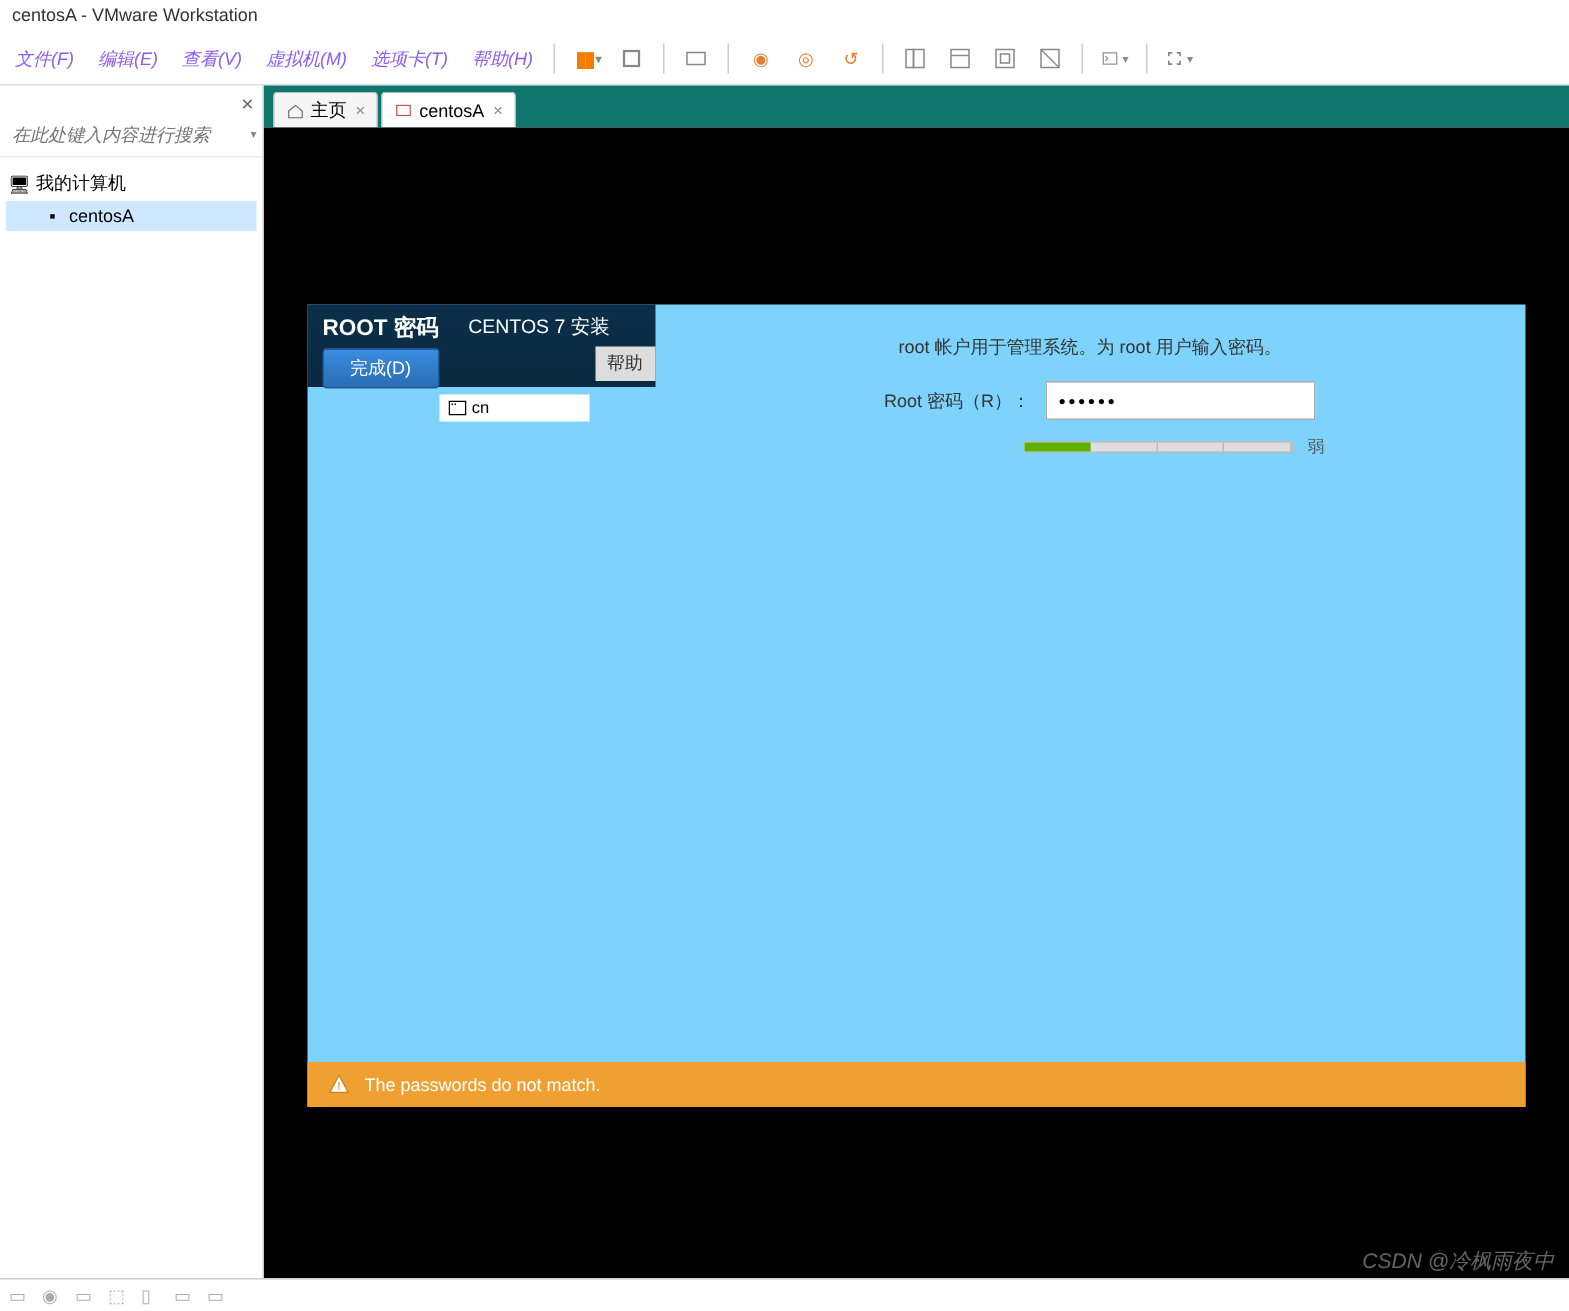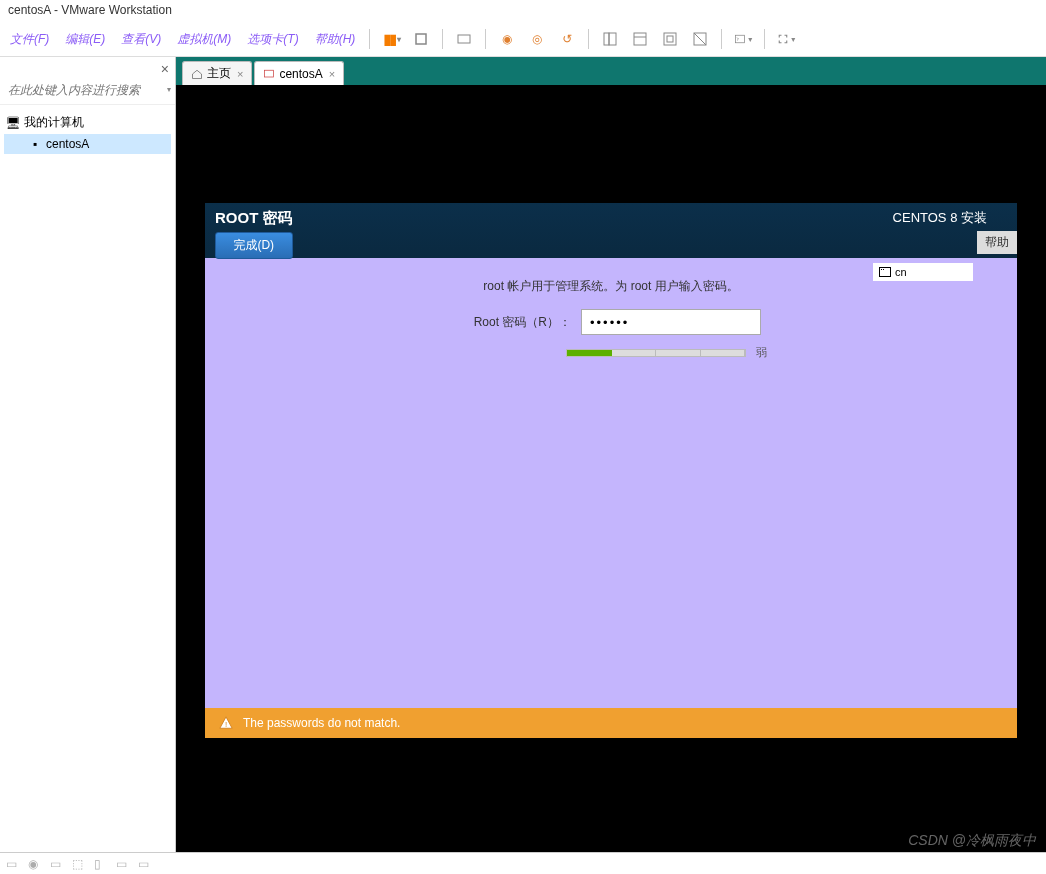--- a/index.html
+++ b/index.html
@@ -26,21 +26,21 @@
 .tree-ico { width: 14px; height: 14px; margin-right: 4px; display: inline-flex; align-items: center; justify-content: center; }
 
 .content { flex: 1; display: flex; flex-direction: column; background: #fff; }
 .tabs { height: 28px; display: flex; align-items: flex-end; padding-left: 6px; background: #0f766e; }
 .tab { height: 24px; padding: 3px 8px; border: 1px solid #bbb; border-bottom: none; margin-right: 2px; display: flex; align-items: center; font-size: 12px; background: #f5f5f5; border-radius: 3px 3px 0 0; cursor: pointer; }
 .tab.active { background: #fff; }
 .tab-ico { width: 12px; height: 12px; margin-right: 4px; }
 .tab-x { margin-left: 6px; color: #888; font-size: 11px; }
 
 .vm-screen { flex: 1; background: #000; display: flex; justify-content: center; padding-top: 118px; }
-.installer { width: 812px; height: 535px; background: #c4b5fd; display: flex; flex-direction: column; position: relative; border-radius: 27px; }
+.installer { width: 812px; height: 535px; background: #7dd3fc; display: flex; flex-direction: row; position: relative; }
 .inst-header { height: 55px; background: linear-gradient(180deg, #0b2f4a 0%, #0a2940 100%); color: #fff; display: flex; align-items: flex-start; justify-content: space-between; padding: 6px 0 0 10px; }
 .inst-h-left { display: flex; flex-direction: column; gap: 4px; }
 .inst-title { font-size: 15px; font-weight: bold; }
 .done-btn { background: linear-gradient(180deg, #3a8de0, #2a6db5); border: 1px solid #1f5a9a; color: #fff; padding: 4px 12px; font-size: 12px; border-radius: 3px; cursor: pointer; }
 .inst-h-right { display: flex; flex-direction: column; align-items: flex-end; gap: 4px; padding-right: 0; }
 .inst-subtitle { font-size: 13px; padding-right: 30px; }
 .lang-row { display: flex; gap: 4px; }
 .lang-box { background: #fff; color: #000; padding: 3px 6px; display: flex; align-items: center; gap: 4px; font-size: 11px; width: 100px; margin-top: 32px; }
 .help-btn { background: #ddd; padding: 4px 8px; font-size: 12px; color: #333; height: 23px; display: flex; align-items: center; }
 
@@ -179,21 +179,21 @@
     </div>
 
     <div class="vm-screen">
       <div class="installer">
         <div class="inst-header">
           <div class="inst-h-left">
             <span class="inst-title">ROOT 密码</span>
             <button class="done-btn">完成(D)</button>
           </div>
           <div class="inst-h-right">
-            <span class="inst-subtitle">CENTOS 8 安装</span>
+            <span class="inst-subtitle">CENTOS 7 安装</span>
             <div class="lang-row">
               <div class="lang-box">
                 <svg width="12" height="10" viewBox="0 0 12 10">
                     <rect width="12" height="10" fill="#000"></rect>
                     <rect x="1" y="1" width="10" height="8" fill="#fff"></rect>
                     <rect x="2" y="2" width="1" height="1" fill="#000"></rect>
                     <rect x="4" y="2" width="1" height="1" fill="#000"></rect>
                   </svg>
                 <span>cn</span>
               </div>

